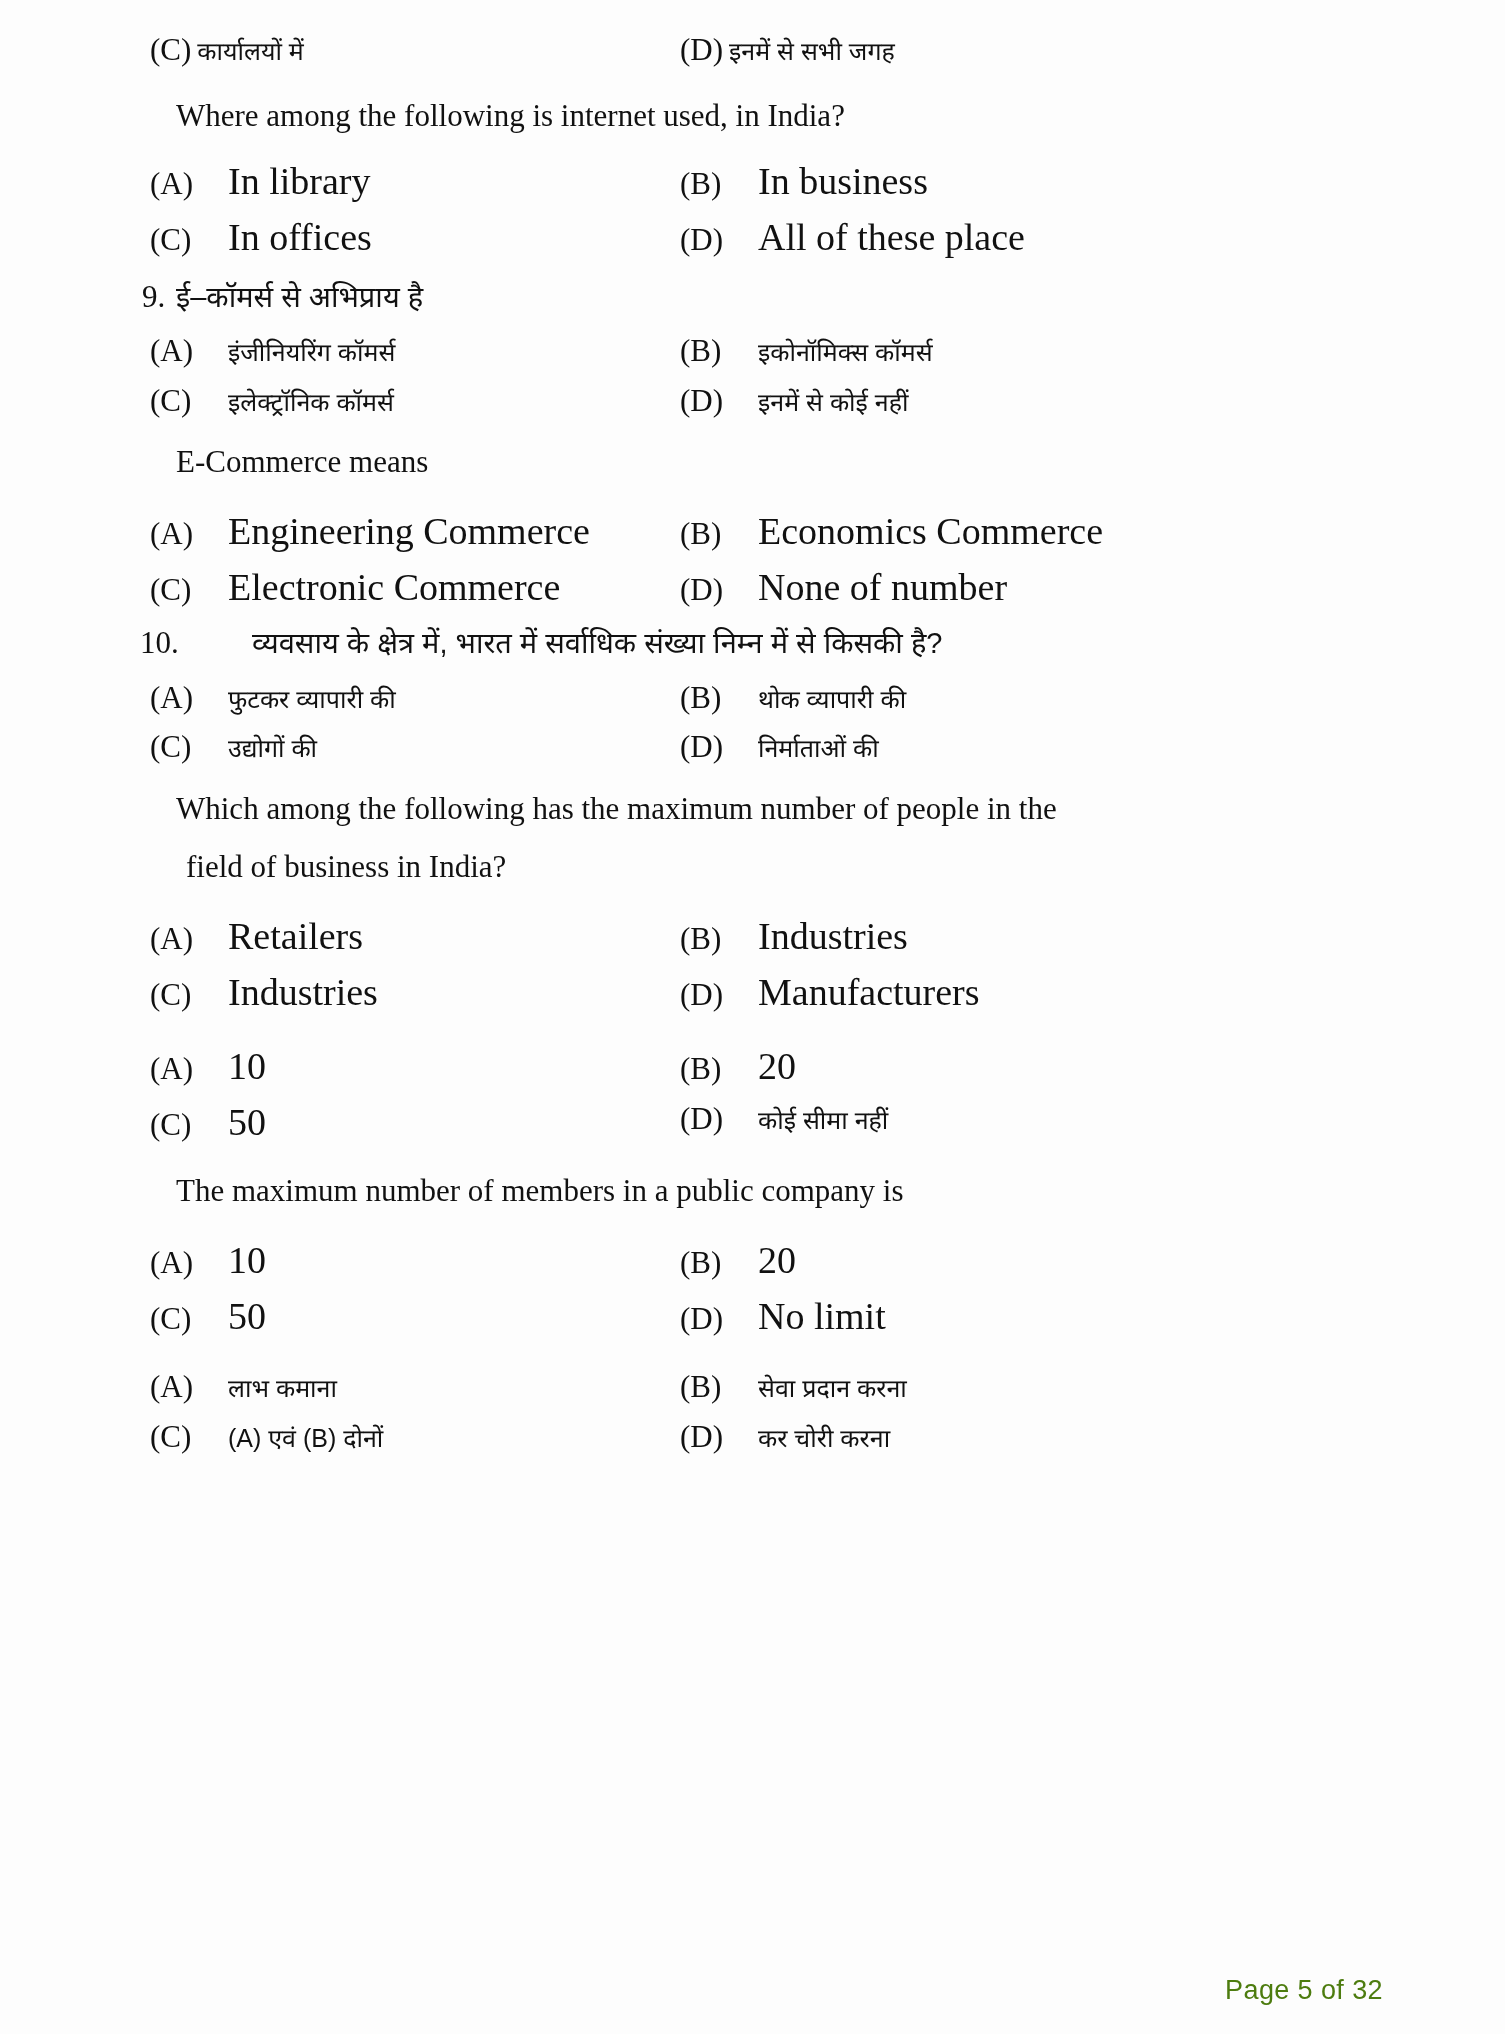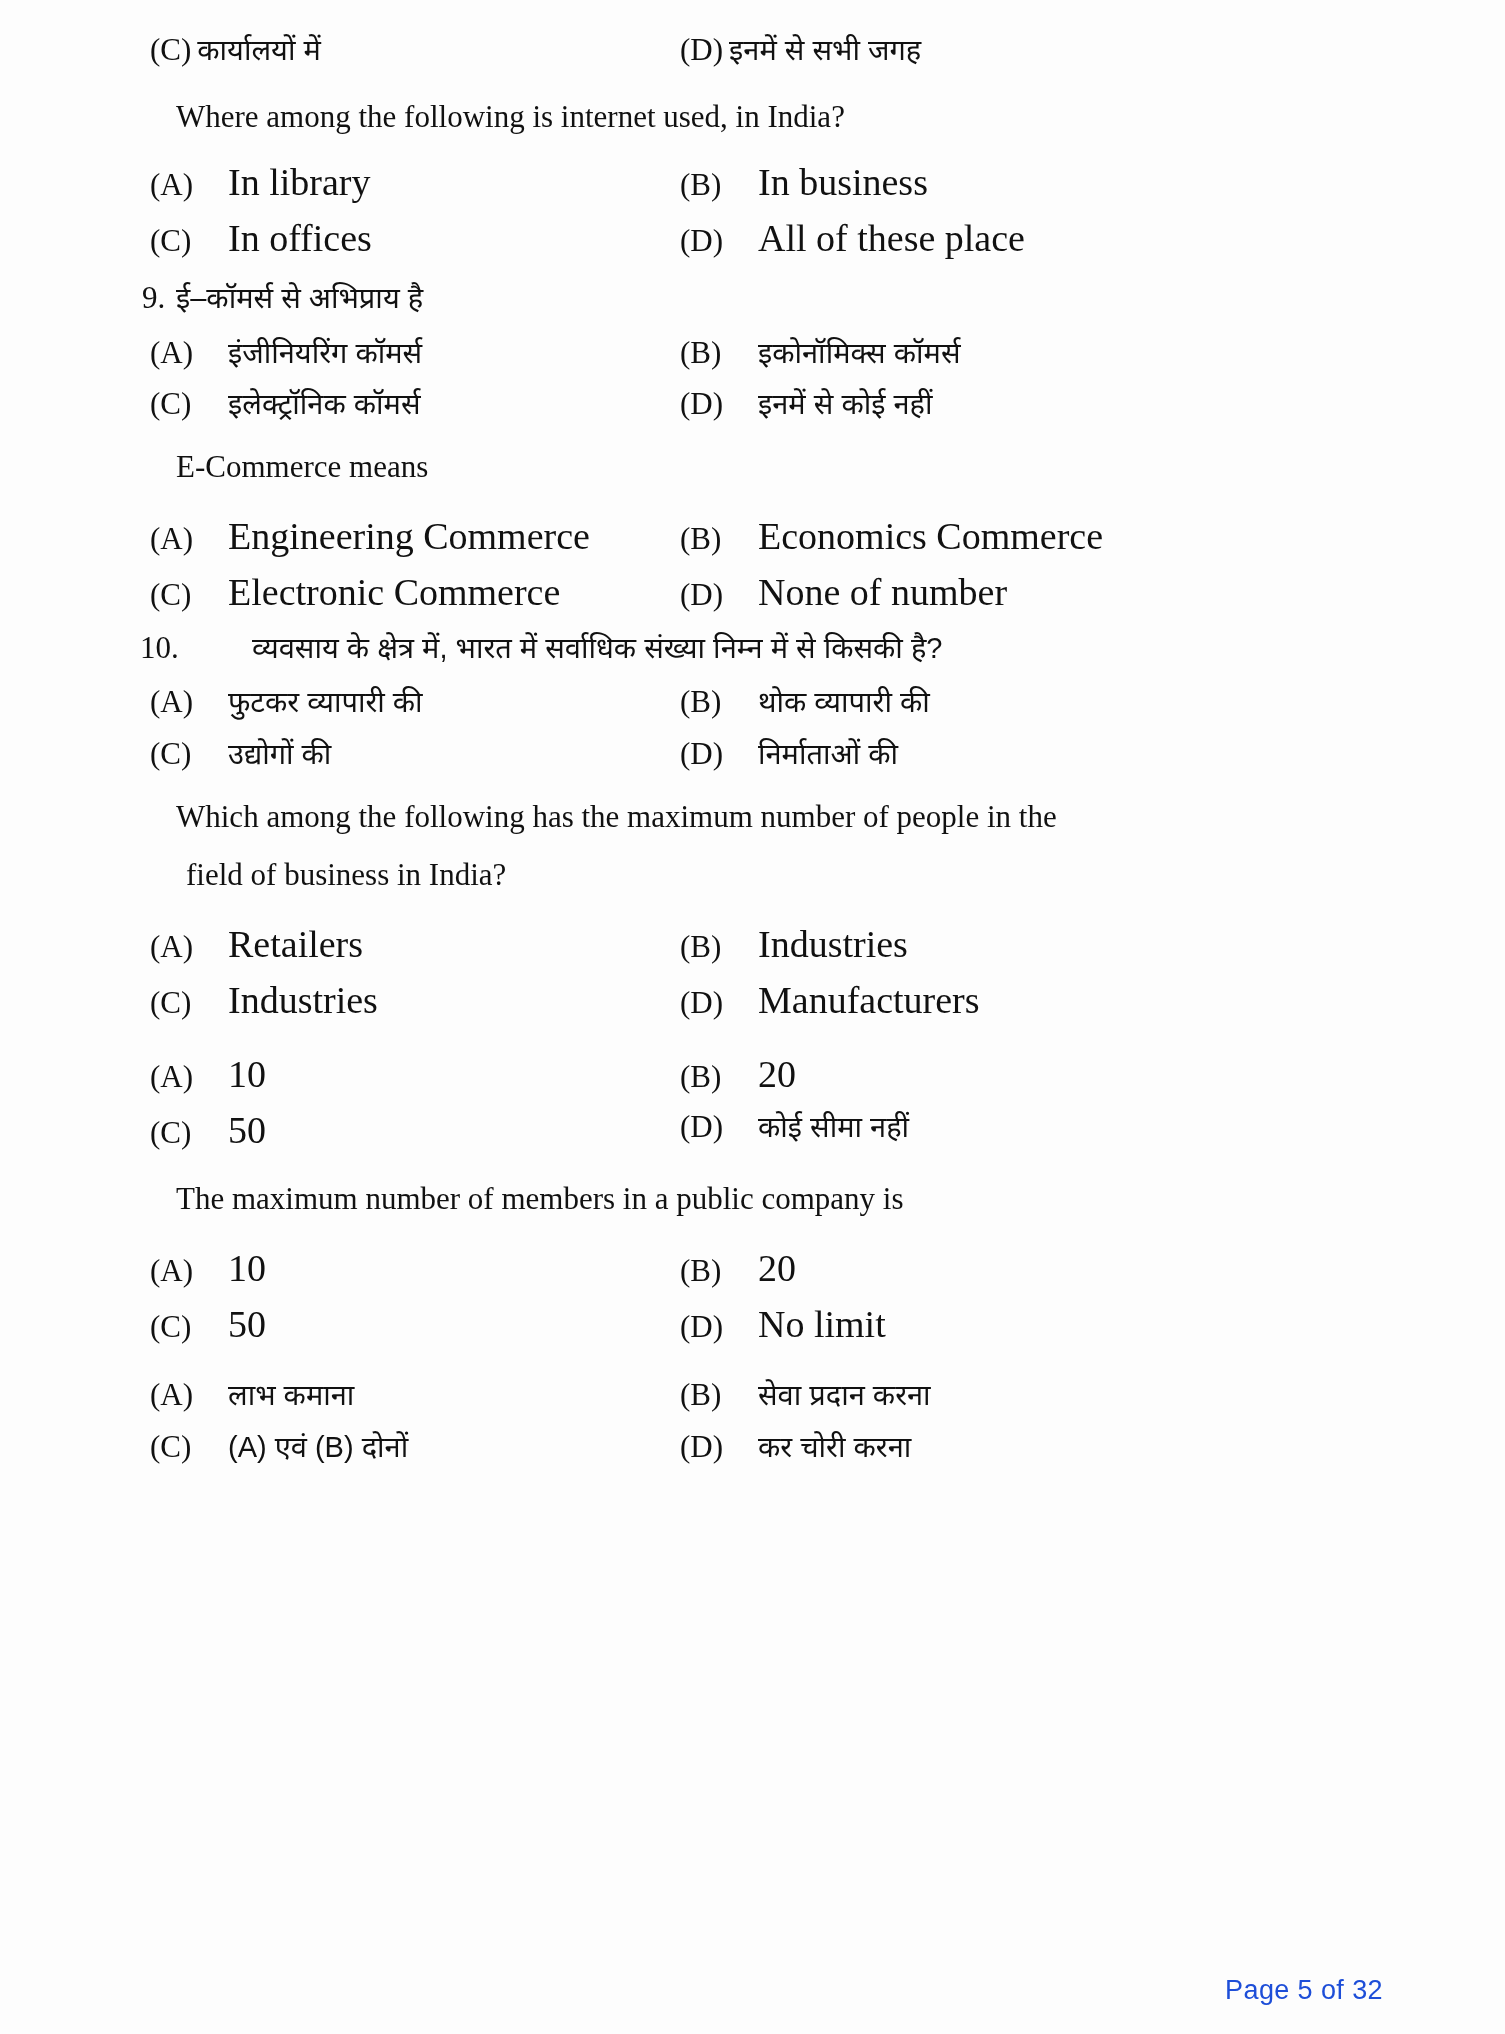--- a/index.html
+++ b/index.html
@@ -53,21 +53,21 @@
   .lbl.narrow { min-width: 0; padding-right: 8px; }
 
   .txt-en {
     font-family: "Liberation Serif", "DejaVu Serif", serif;
     font-size: 38px;
     line-height: 1.0;
     color: #111;
   }
   .txt-hi {
     font-family: "Liberation Sans", "DejaVu Sans", sans-serif;
-    font-size: 29px;
+    font-size: 25px;
     line-height: 1.15;
     color: #111;
   }
 
   
   .qline {
     display: flex;
     align-items: baseline;
     width: 1180px;
   }
@@ -104,21 +104,21 @@
   .toprow .lbl { min-width: 0; padding-right: 6px; }
 
   .stem-line2 { padding-left: 36px; }
 
   .footer {
     position: absolute;
     right: 122px;
     bottom: 28px;
     font-family: "Liberation Sans", "DejaVu Sans", sans-serif;
     font-size: 27px;
-    color: #1d4ed8;
+    color: #4d7c0f;
     letter-spacing: 0.4px;
   }
 </style>
 </head>
 <body>
 
 <div class="page">
   <div class="content">
 
     <div class="opt-row toprow">

